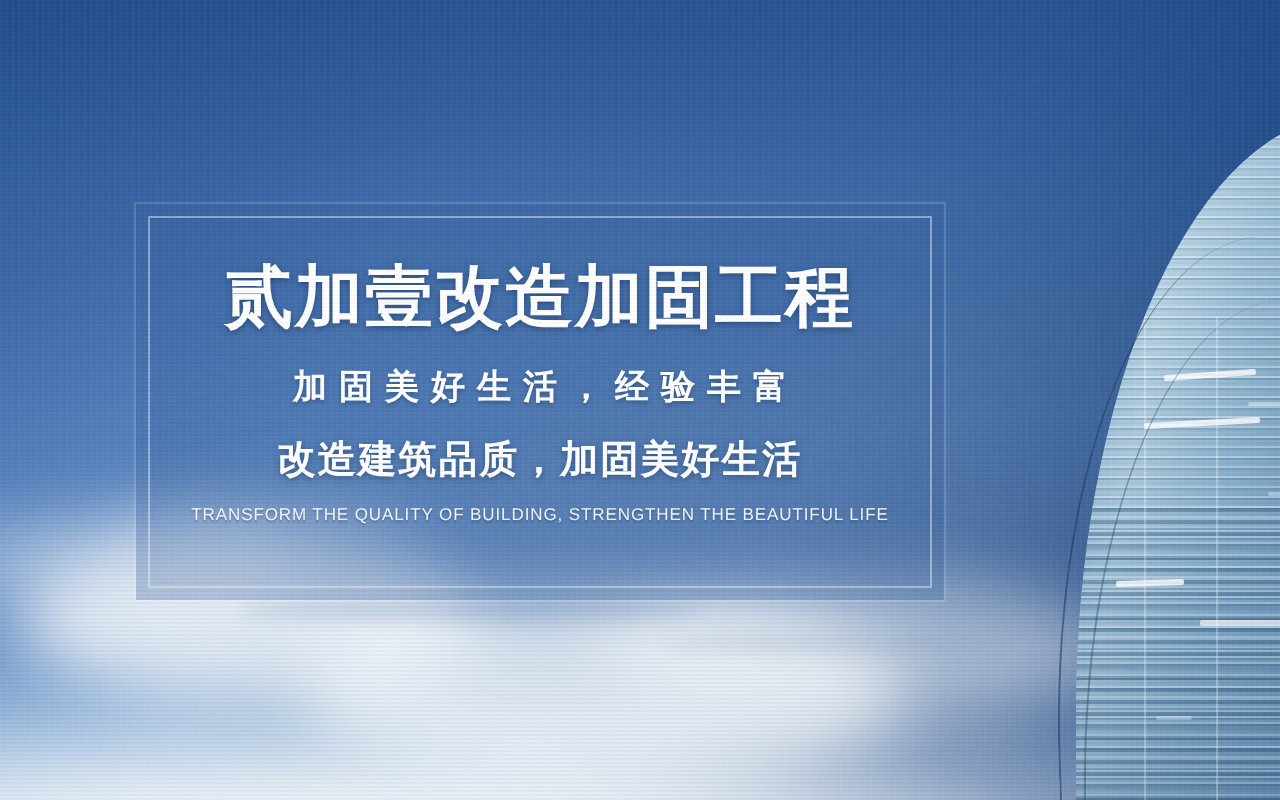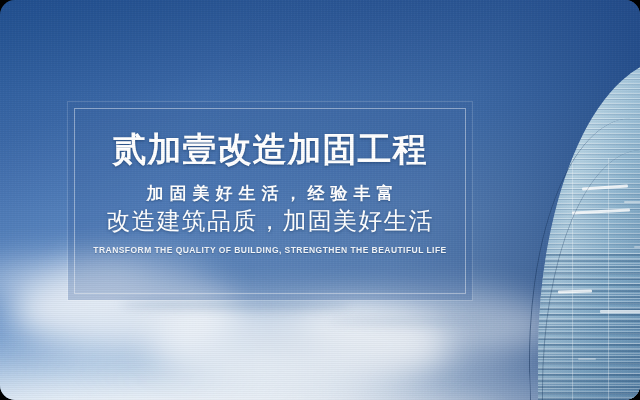--- a/index.html
+++ b/index.html
@@ -6,21 +6,20 @@
     margin: 0;
     padding: 0;
     background: #000;
   }
   #stage {
     position: relative;
     width: 640px;
     height: 400px;
     overflow: hidden;
     font-family: "Liberation Sans", "DejaVu Sans", sans-serif;
-    border-radius: 15px;
     -webkit-font-smoothing: antialiased;
   }
 
   
   .sky-base {
     position: absolute;
     inset: 0;
     background: linear-gradient(160deg,
         #2a5c9c 0%,
         #3f6cab 22%,
@@ -229,32 +228,32 @@
     margin-top: 16px;
     font-size: 17px;
     font-weight: bold;
     letter-spacing: 6px;
     text-indent: 6px;
     line-height: 1.2;
     text-shadow: 0 1px 2px rgba(16,48,90,0.45);
     white-space: nowrap;
   }
   .tagline {
-    margin-top: 3px;
-    font-size: 24px;
-    font-weight: normal;
+    margin-top: 16px;
+    font-size: 19px;
+    font-weight: bold;
     letter-spacing: 1.2px;
     line-height: 1.2;
     text-shadow: 0 1px 3px rgba(16,48,90,0.50);
     white-space: nowrap;
   }
   .en-line {
     margin-top: 9px;
     font-size: 8.5px;
-    font-weight: bold;
+    font-weight: normal;
     letter-spacing: 0.45px;
     color: rgba(255,255,255,0.93);
     white-space: nowrap;
     text-shadow: 0 1px 1px rgba(16,48,90,0.35);
   }
   .grain {
     position: absolute;
     inset: 0;
     pointer-events: none;
     opacity: 0.055;

